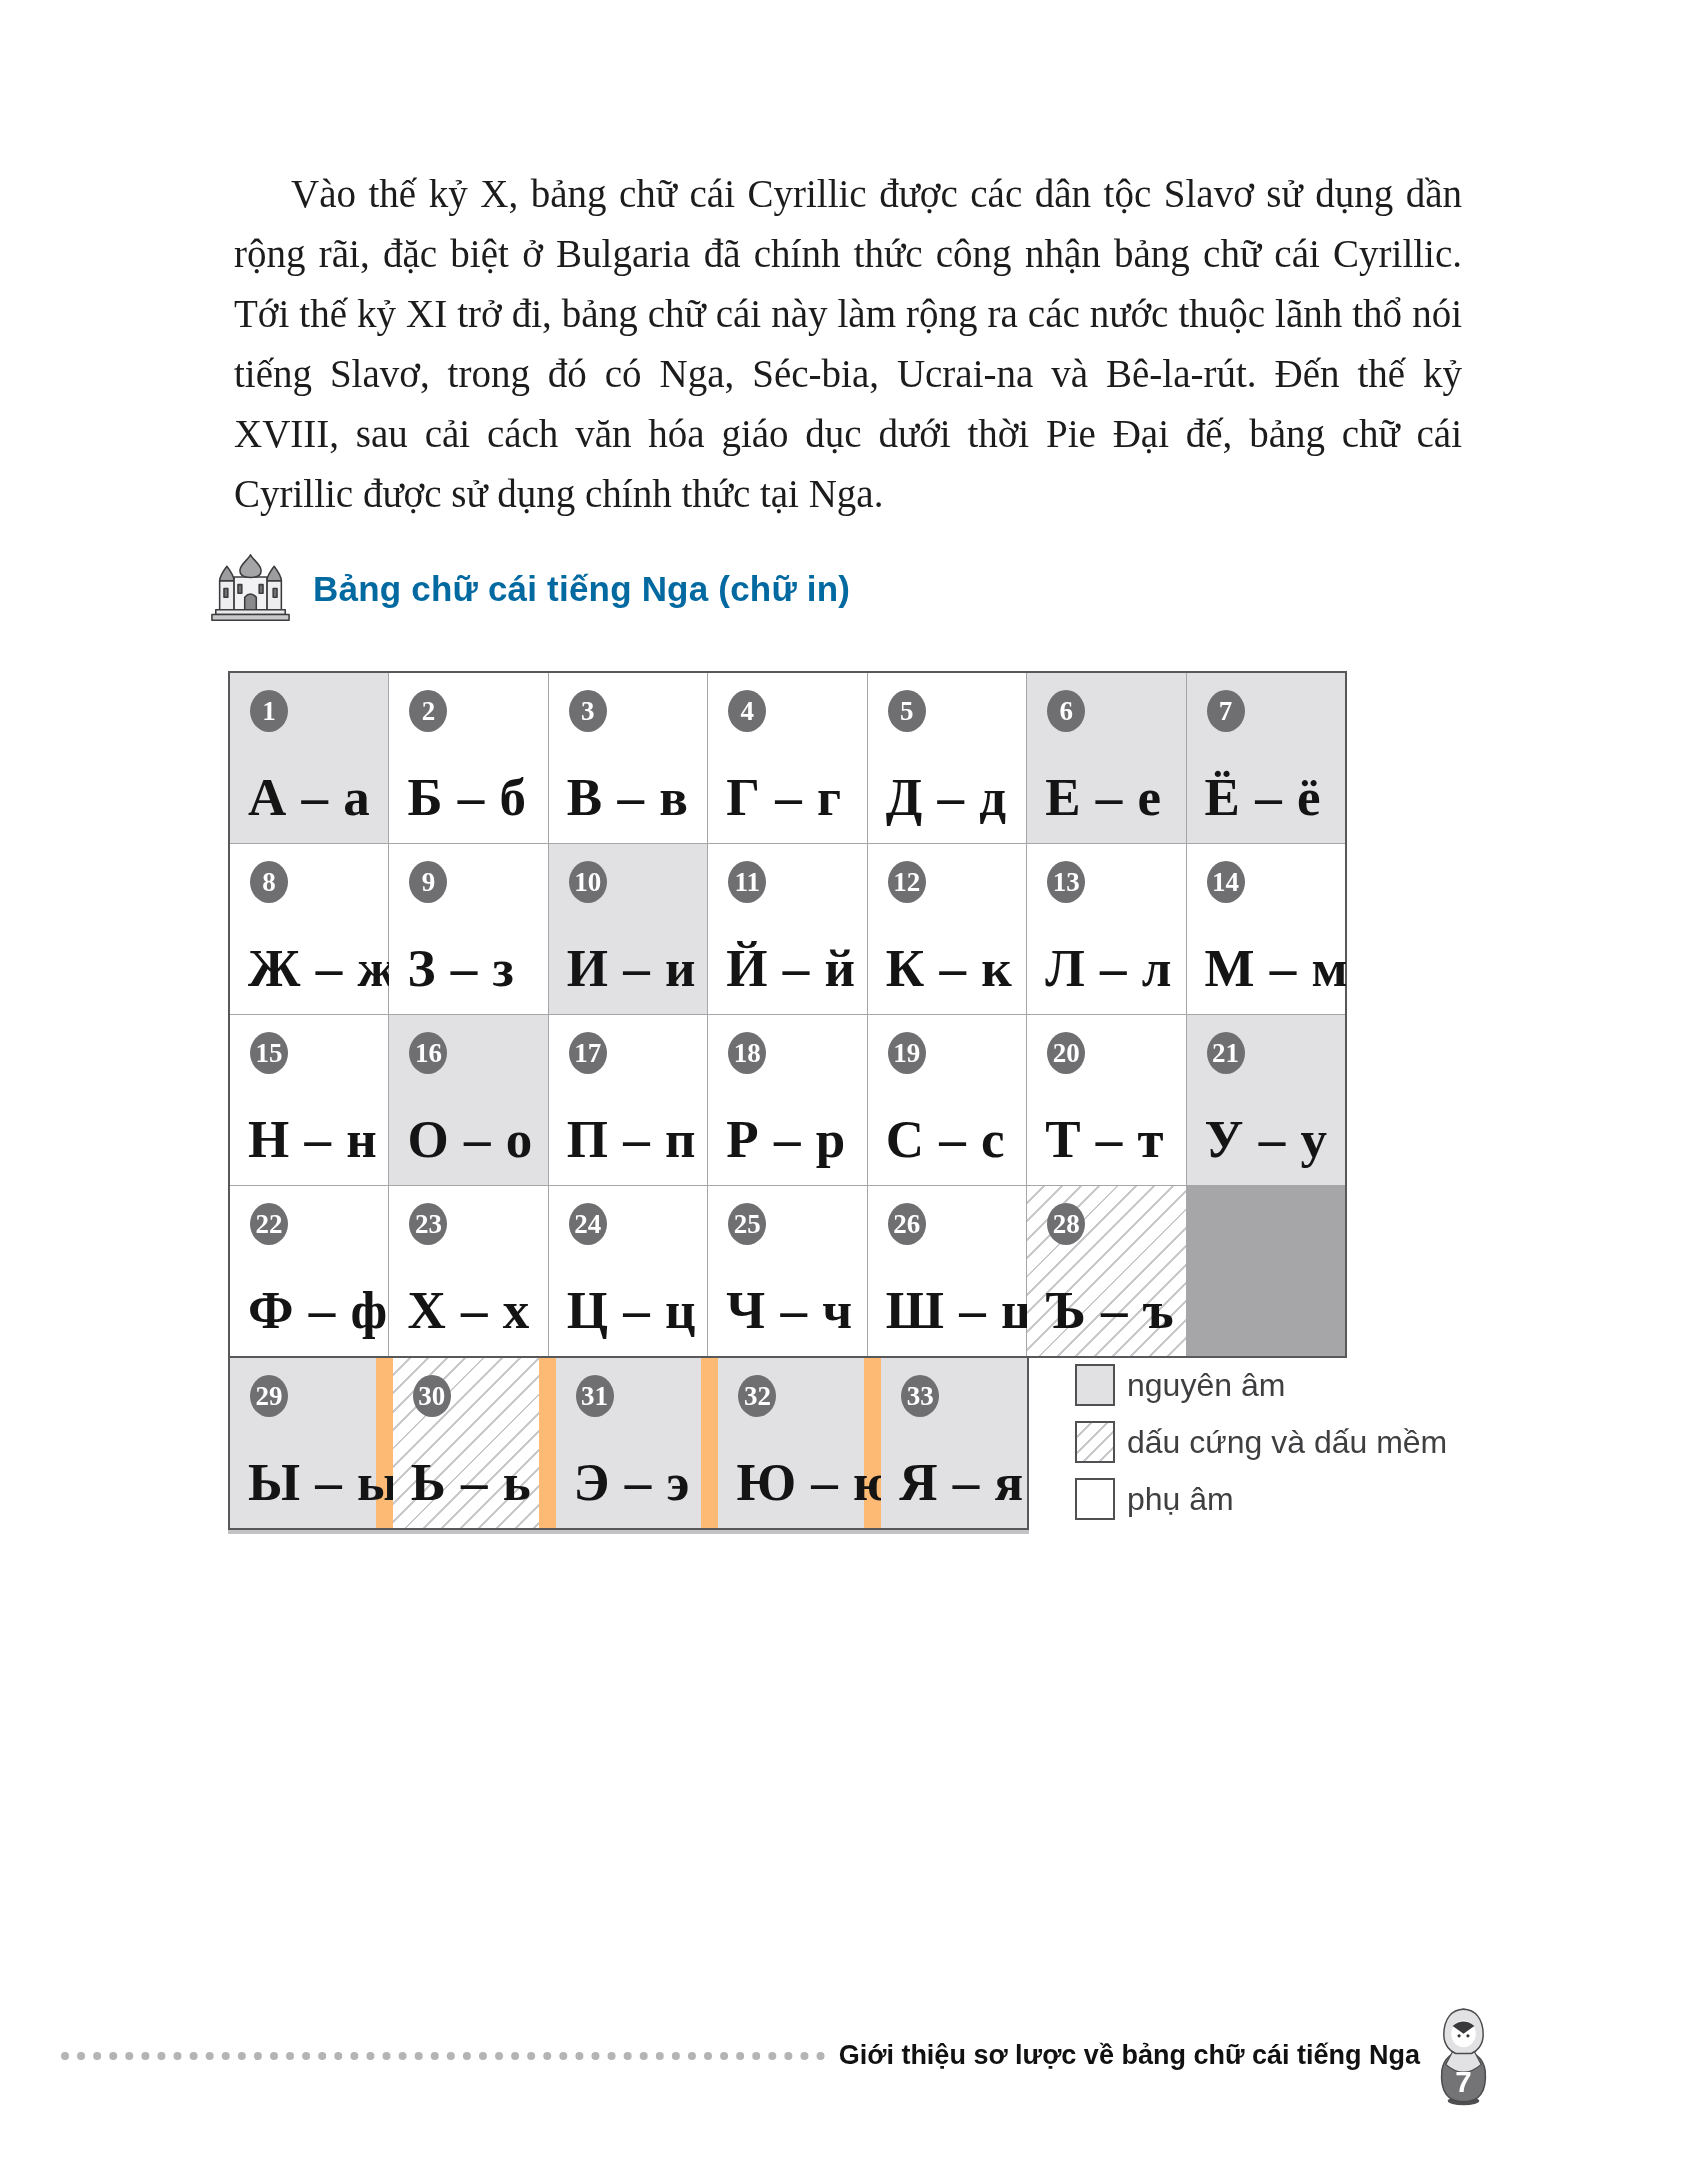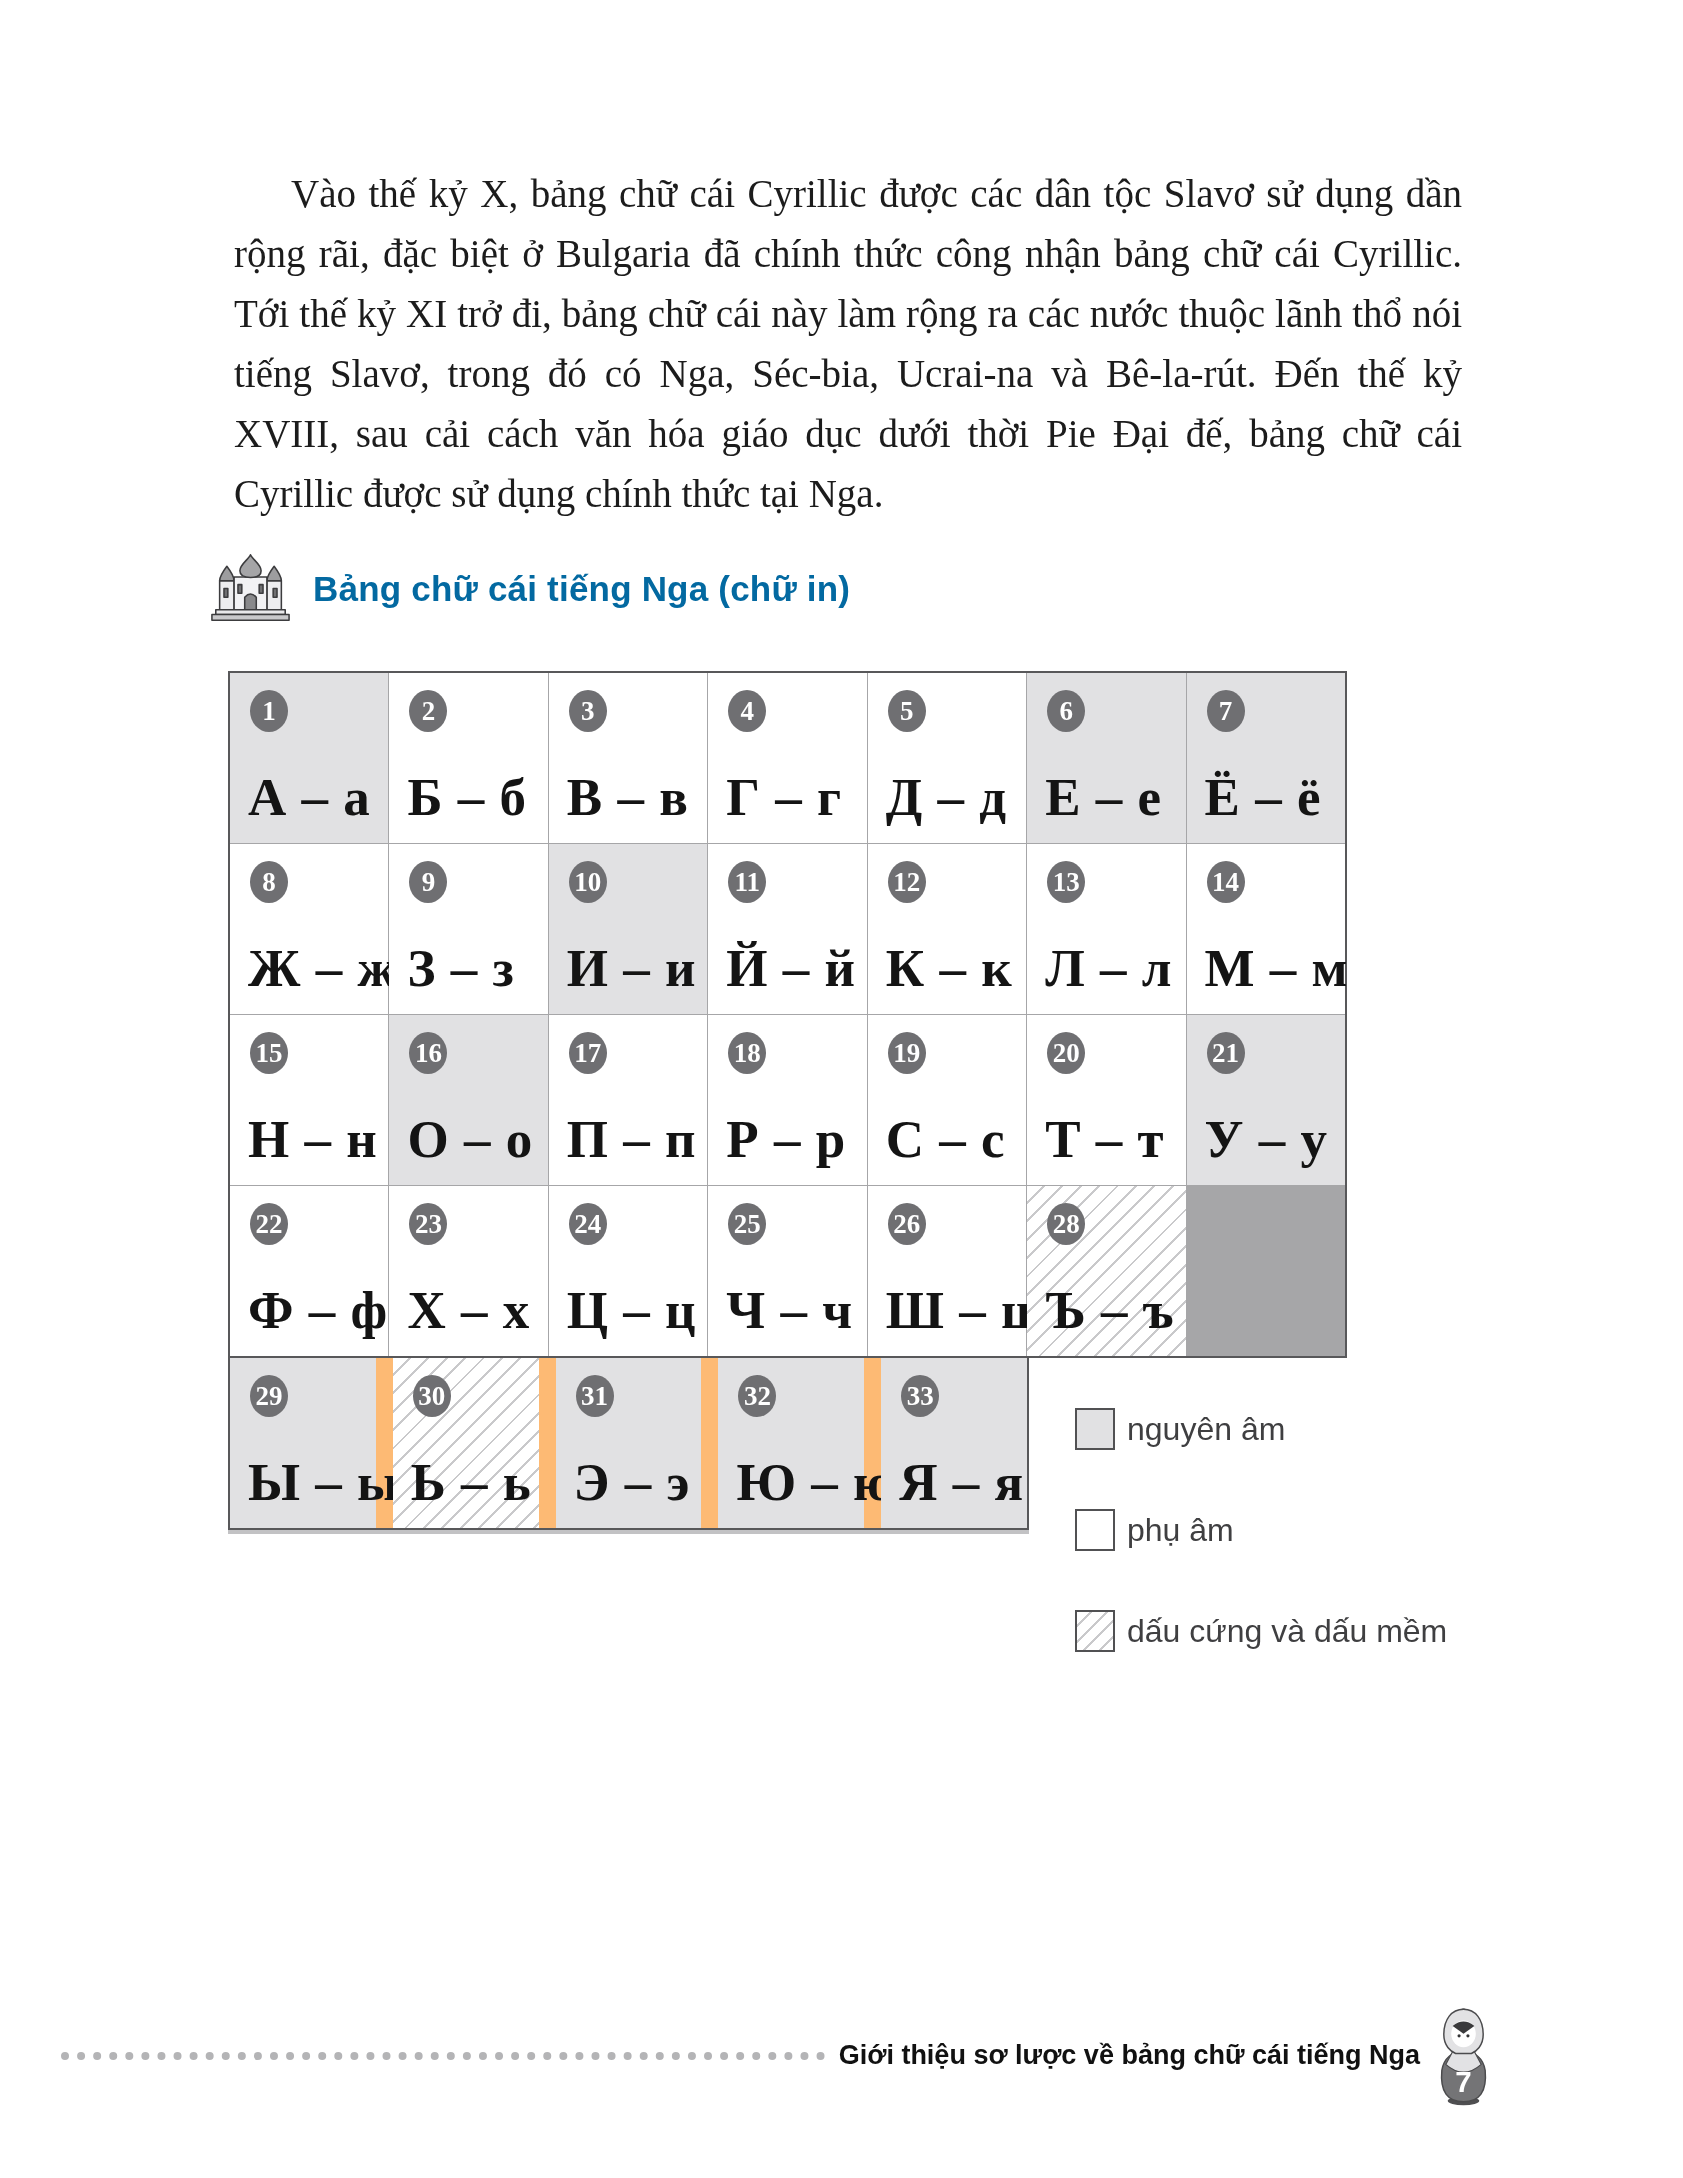--- a/index.html
+++ b/index.html
@@ -82,21 +82,21 @@
     font-size:53px; font-weight:bold; color:#141414;
     letter-spacing:1px; white-space:nowrap;
   }
 
   
   .legend{
     position:absolute; left:847px; top:693px;
     display:flex; flex-direction:column; gap:15px;
     font-family:"Liberation Sans",sans-serif;
   }
-  .legend-item{display:flex; align-items:center;margin-top:44px;}
+  .legend-item{display:flex; align-items:center;}
   .legend-swatch{
     width:40px;height:42px;flex:none;
     border:2px solid #515153;
     box-sizing:border-box;
     background:#ffffff;
   }
   .legend-swatch.vowel{background:#e1e1e3;}
   .legend-swatch.sign{
     background-image:repeating-linear-gradient(135deg,transparent 0 9px,#c9c9cb 9px 11px);
   }
@@ -284,26 +284,26 @@
           <span class="letters">Я – я</span>
         </div>
       </div>
 
     <div class="legend">
       <div class="legend-item">
         <span class="legend-swatch vowel"></span>
         <span class="legend-label">nguyên âm</span>
       </div>
       <div class="legend-item">
+        <span class="legend-swatch sign"></span>
+        <span class="legend-label">dấu cứng và dấu mềm</span>
+      </div>
+      <div class="legend-item">
         <span class="legend-swatch consonant"></span>
         <span class="legend-label">phụ âm</span>
-      </div>
-      <div class="legend-item">
-        <span class="legend-swatch sign"></span>
-        <span class="legend-label">dấu cứng và dấu mềm</span>
       </div>
     </div>
   </div>
 
   <div class="footer">
     <div class="footer-dots"></div>
     <div class="footer-title">Giới thiệu sơ lược về bảng chữ cái tiếng Nga</div>
     <svg class="doll" viewBox="0 0 64 102">
       <ellipse cx="32" cy="97" rx="16" ry="4.5" fill="#4f4f51"></ellipse>
       <path d="M10,66 C8,88 16,98 32,98 C48,98 56,88 54,66 C52,54 44,47 32,47 C20,47 12,54 10,66 Z" fill="#747476" stroke="#4b4b4d" stroke-width="1.5"></path>

